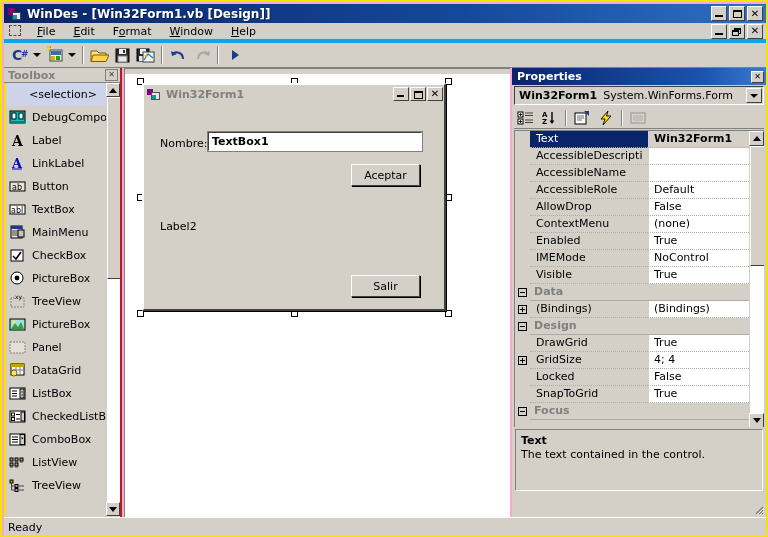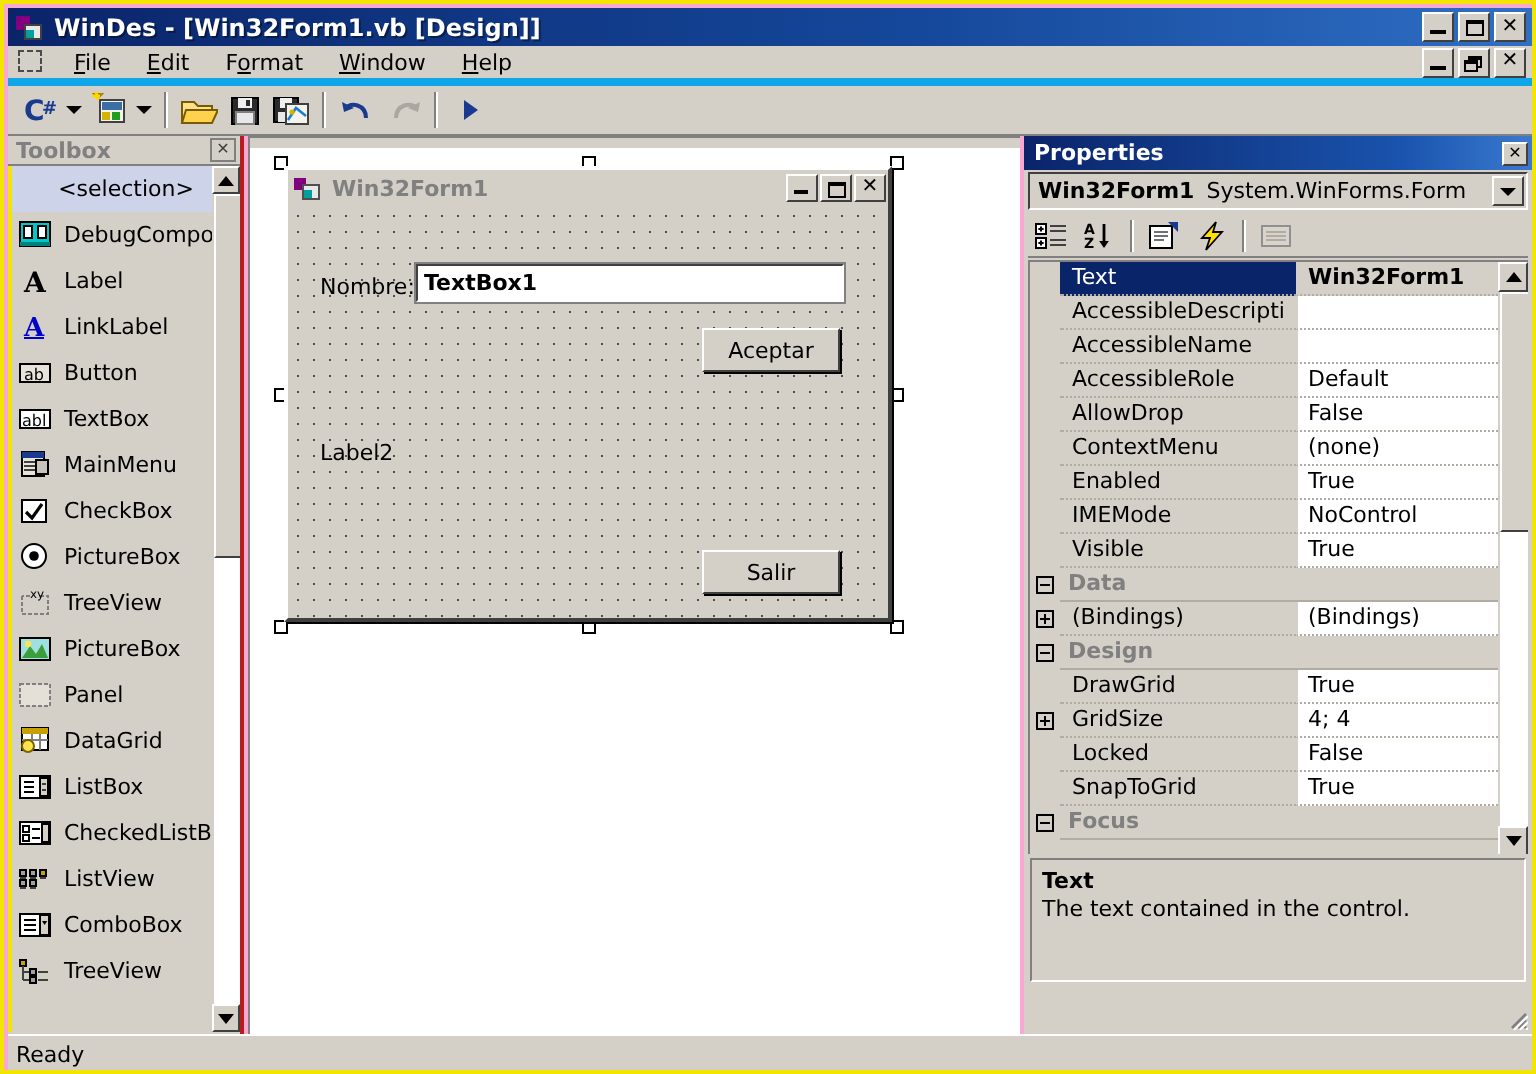--- a/index.html
+++ b/index.html
@@ -629,41 +629,41 @@
               <path d="M7 5.5h4M7 10h4" stroke="#000"></path>
               <rect x="12" y="3" width="3.5" height="9" fill="#d4d0c8" stroke="#000"></rect>
             </svg>
         </span>
         <span>CheckedListBox</span>
       </div>
 
       <div class="tbx-row">
         <span class="tbx-ico">
           <svg width="17" height="15" viewBox="0 0 17 15">
+              <rect x="1" y="2" width="15" height="11" fill="#fff" stroke="#000"></rect>
+              <path d="M3 5h6M3 7.5h6M3 10h6" stroke="#000"></path>
+              <rect x="11" y="2.5" width="4.5" height="10" fill="#d4d0c8" stroke="#000"></rect>
+              <path d="M12 5.5l1.3 2 1.3-2z" fill="#000"></path>
+            </svg>
+        </span>
+        <span>ComboBox</span>
+      </div>
+
+      <div class="tbx-row">
+        <span class="tbx-ico">
+          <svg width="17" height="15" viewBox="0 0 17 15">
               <rect x="1" y="3" width="3" height="3" fill="#a0a0a0" stroke="#000"></rect>
               <rect x="6" y="3" width="3" height="3" fill="#a0a0a0" stroke="#000"></rect>
               <rect x="11" y="3" width="3" height="3" fill="#c8a000" stroke="#000"></rect>
               <rect x="1" y="8" width="3" height="3" fill="#a0a0a0" stroke="#000"></rect>
               <rect x="6" y="8" width="3" height="3" fill="#a0a0a0" stroke="#000"></rect>
               <path d="M1 7h3M6 7h3M11 7h3M1 12h3M6 12h3" stroke="#404040"></path>
             </svg>
         </span>
         <span>ListView</span>
-      </div>
-
-      <div class="tbx-row">
-        <span class="tbx-ico">
-          <svg width="17" height="15" viewBox="0 0 17 15">
-              <rect x="1" y="2" width="15" height="11" fill="#fff" stroke="#000"></rect>
-              <path d="M3 5h6M3 7.5h6M3 10h6" stroke="#000"></path>
-              <rect x="11" y="2.5" width="4.5" height="10" fill="#d4d0c8" stroke="#000"></rect>
-              <path d="M12 5.5l1.3 2 1.3-2z" fill="#000"></path>
-            </svg>
-        </span>
-        <span>ComboBox</span>
       </div>
 
       <div class="tbx-row">
         <span class="tbx-ico">
           <svg width="17" height="15" viewBox="0 0 17 15">
               <rect x="1" y="2" width="3" height="3" fill="#c8a000" stroke="#000"></rect>
               <path d="M2.5 5v7M2.5 8h3M2.5 12h3" stroke="#404040"></path>
               <rect x="6" y="6.5" width="3" height="3" fill="#a0a0a0" stroke="#000"></rect>
               <rect x="6" y="10.5" width="3" height="3" fill="#a0a0a0" stroke="#000"></rect>
               <path d="M10 8h5M10 12h5" stroke="#404040"></path>

